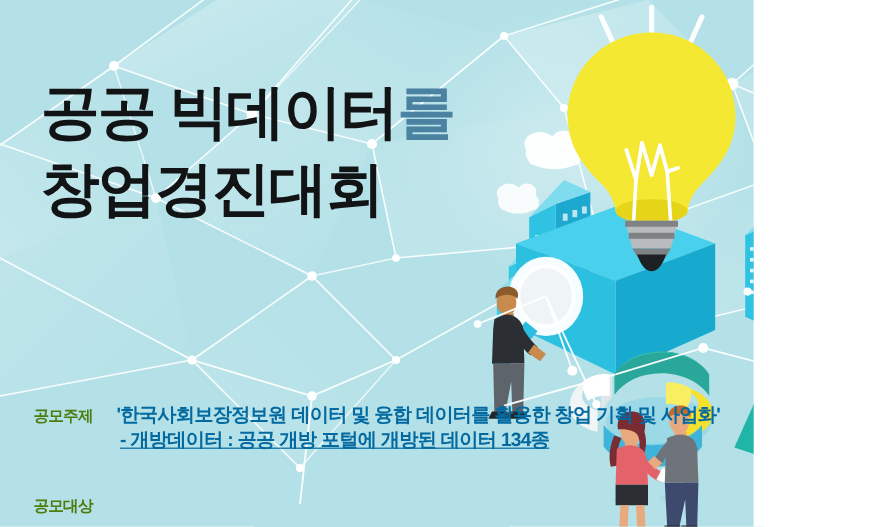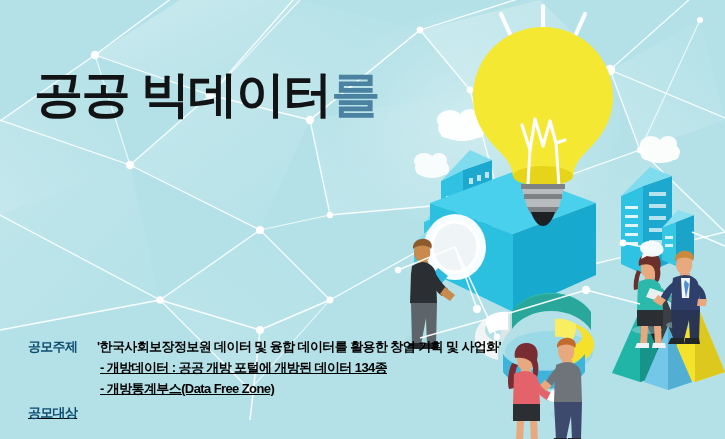--- a/index.html
+++ b/index.html
@@ -3,21 +3,21 @@
 <meta charset="utf-8">
 <style>
   * { box-sizing: border-box; margin: 0; padding: 0; }
   html, body {
     width: 725px; height: 439px;
     overflow: hidden;
     font-family: "Liberation Sans", sans-serif;
   }
   #poster {
     position: relative;
-    width: 725px; height: 439px;
+    width: 628px; height: 439px;
     background: #b3e1e7;
     overflow: hidden;
   }
   .layer { position: absolute; inset: 0; }
   svg.layer { display: block; }
 
   
   #title-block {
     position: absolute;
     left: 34px; top: 62px;
@@ -40,34 +40,34 @@
     z-index: 40;
     width: 360px;
   }
   .info-row { display: flex; align-items: flex-start; }
   .info-row + .info-row { margin-top: 3px; }
   .info-label {
     flex: 0 0 62px;
     font-weight: 700;
     font-size: 13px;
     line-height: 21px;
-    color: #0c4a6e;
+    color: #4d7c0f;
     letter-spacing: -0.7px;
   }
   .info-values { flex: 1 1 auto; padding-left: 7px; }
   .info-text {
-    font-size: 13px;
+    font-size: 16px;
     line-height: 21px;
     font-weight: 700;
-    color: #000000;
+    color: #0369a1;
     letter-spacing: -0.6px;
     white-space: nowrap;
   }
   .info-text.sub { padding-left: 3px; font-weight: 700; text-decoration: underline; }
-  #row-target { margin-top: 3px; text-decoration: underline; }
+  #row-target { margin-top: 33px; }
 </style>
 </head>
 <body>
 
 <div id="poster">
 
   <svg class="layer" viewBox="0 0 725 439" width="725" height="439" aria-hidden="true">
     <defs>
       <linearGradient id="facetA" x1="0" y1="0" x2="1" y2="1">
         <stop offset="0" stop-color="#ffffff" stop-opacity="0.30"></stop>
@@ -438,29 +438,29 @@
       <circle cx="497" cy="337" r="3.4"></circle>
       <circle cx="586" cy="290" r="4.2"></circle>
       <circle cx="623" cy="243" r="3.4"></circle>
       <circle cx="260" cy="330" r="4.0"></circle>
       <circle cx="398" cy="270" r="3.2"></circle>
     </g>
   </svg>
 
   <div id="title-block">
     <div class="title-line"><span>공공 빅데이터</span><span class="accent">를</span></div>
+    <div class="title-line">창업경진대회</div>
   </div>
 
   <div id="info-block">
     <div class="info-row">
       <div class="info-label">공모주제</div>
       <div class="info-values">
         <div class="info-text">'한국사회보장정보원 데이터 및 융합 데이터를 활용한 창업 기획 및 사업화'</div>
         <div class="info-text sub">- 개방데이터 : 공공 개방 포털에 개방된 데이터 134종</div>
-        <div class="info-text sub">- 개방통계부스(Data Free Zone)</div>
       </div>
     </div>
     <div class="info-row" id="row-target">
       <div class="info-label">공모대상</div>
     </div>
   </div>
 
 </div>
 
 </body></html>

